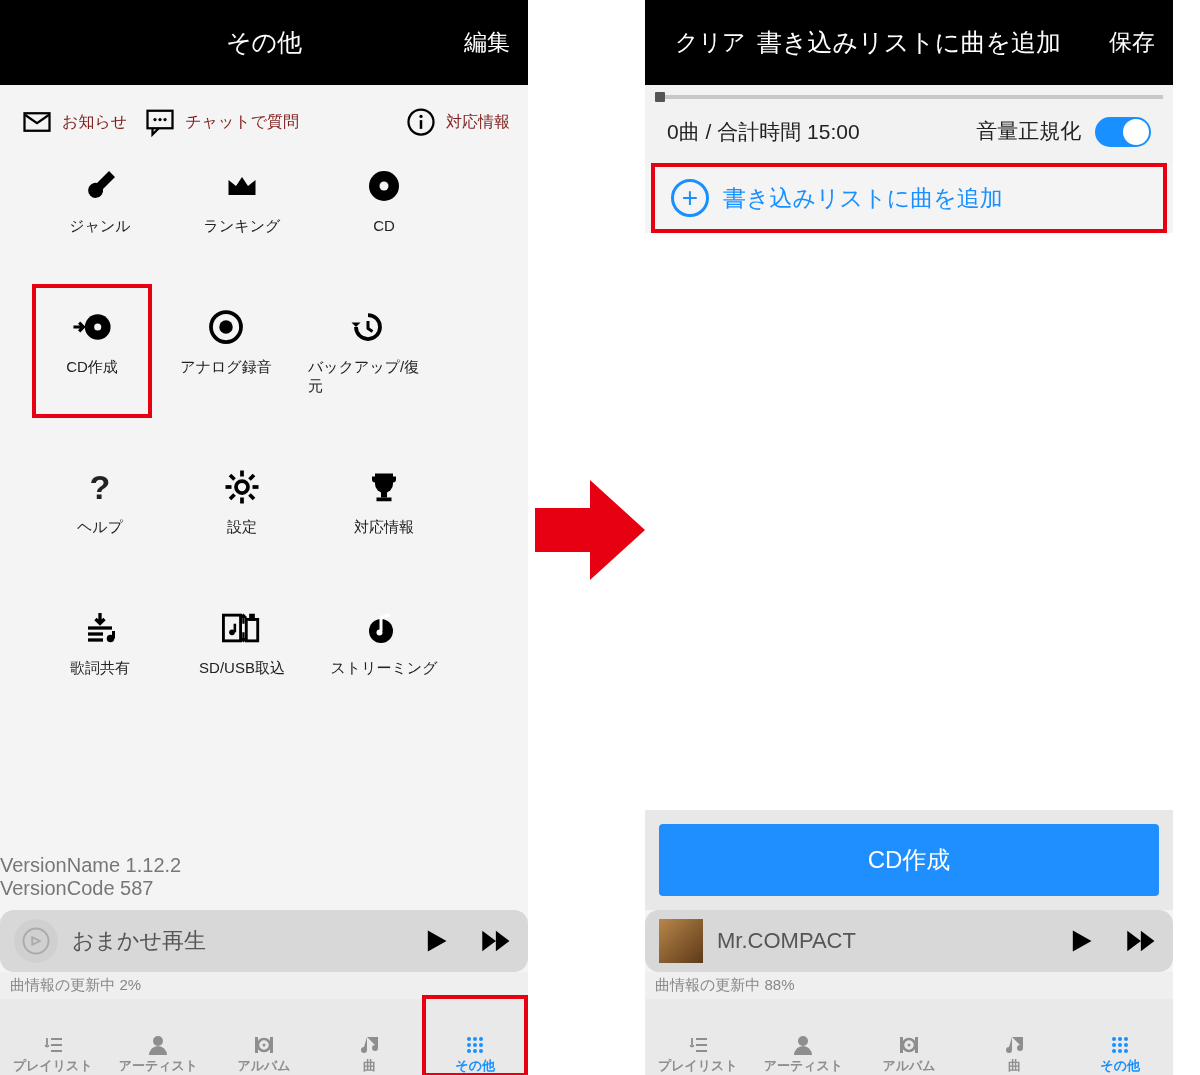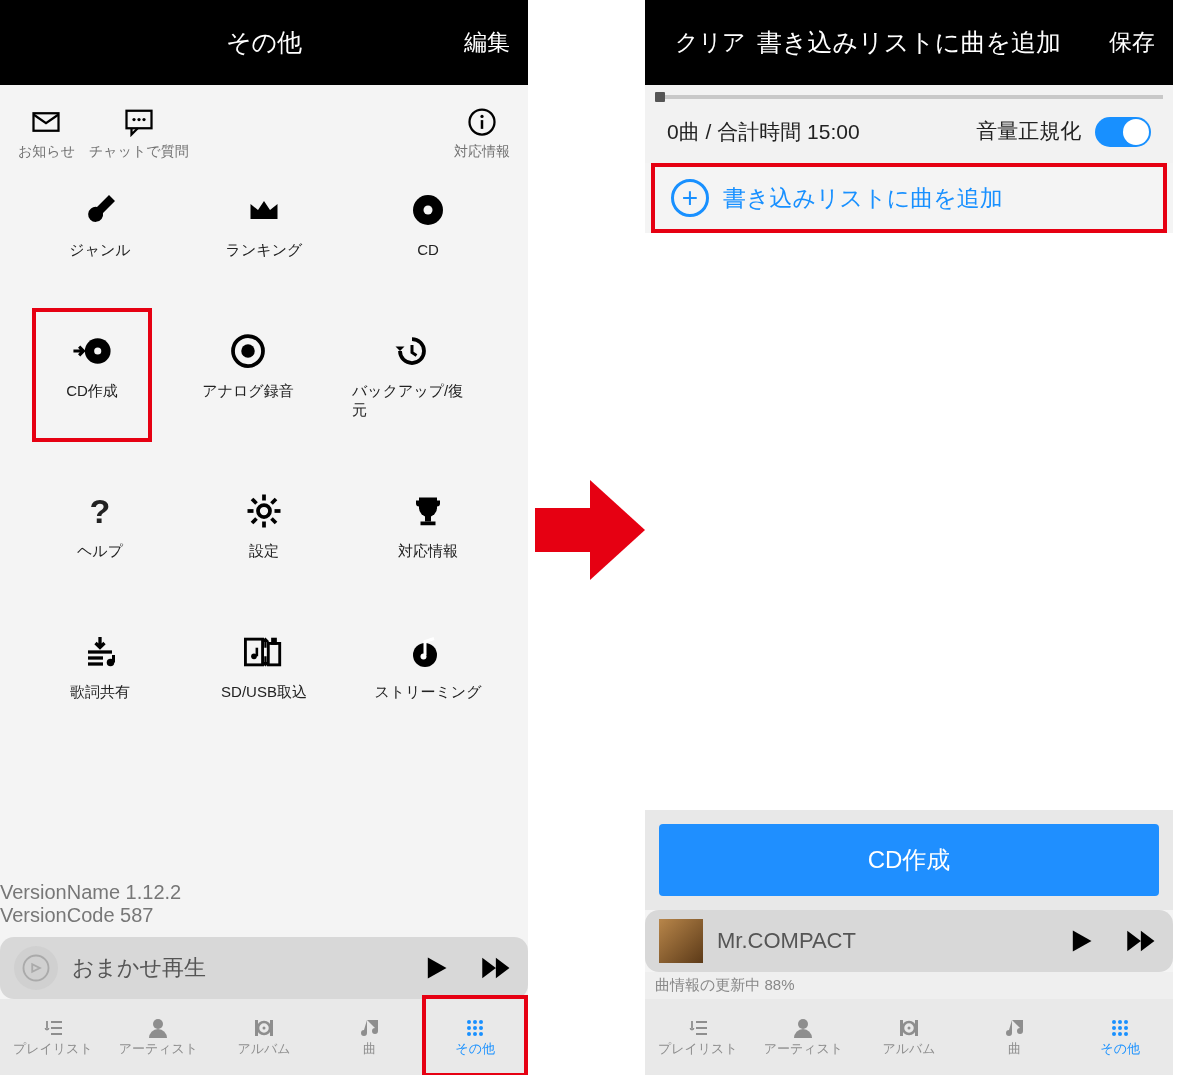--- a/index.html
+++ b/index.html
@@ -48,36 +48,36 @@
   }
   .top-icons {
     display: flex;
     justify-content: space-between;
     padding: 22px 18px 8px 18px;
     background: #f4f4f4;
   }
   .top-icons-left { display: flex; gap: 14px; }
   .icon-item {
     display: flex;
-    flex-direction: column;
+    flex-direction: row;
     align-items: center;
     gap: 6px;
-    font-size: 14px;
-    color: #737373;
+    font-size: 16px;
+    color: #7f1d1d;
   }
   .icon-item svg { width: 38px; height: 30px; }
   .grid {
     flex: 1;
     background: #f4f4f4;
     padding: 20px 40px 0 40px;
   }
   .grid-row {
     display: flex;
     justify-content: flex-start;
-    gap: 44px;
+    gap: 22px;
     margin-bottom: 70px;
   }
   .grid-item {
     width: 120px;
     display: flex;
     flex-direction: column;
     align-items: center;
     gap: 10px;
     font-size: 15px;
     color: #222;
@@ -122,24 +122,25 @@
     height: 76px;
     background: #e9e9e9;
     display: flex;
     position:relative;
   }
   .tab {
     flex: 1;
     display: flex;
     flex-direction: column;
     align-items: center;
-    justify-content: center;
+    justify-content: flex-end;
     gap: 0;
     font-size: 13px;
     color: #8e8e8e;
+    font-weight: bold;
   }
   .tab.active { color: #1890ff; }
   .tab svg { width: 24px; height: 24px; }
   .tab-highlight {
     position:absolute;
     right:0; top:-4px; bottom:-2px; width:106px;
     border:4px solid #e60012;
     pointer-events:none;
   }
   
@@ -394,20 +395,21 @@
     <span class="track">おまかせ再生</span>
     <div class="play-controls">
       <svg width="28" height="28" viewBox="0 0 24 24">
           <path d="M5 3 L21 12 L5 21 Z" fill="#000"></path>
         </svg>
       <svg width="34" height="28" viewBox="0 0 30 24">
           <path d="M2 3 L14 12 L2 21 Z M14 3 L26 12 L14 21 Z" fill="#000"></path>
         </svg>
     </div>
   </div>
+  <div class="status-line">曲情報の更新中 2%</div>
 
   <div class="tabbar">
     <div class="tab">
       <svg viewBox="0 0 24 24">
           <path d="M6 5 L6 12 M4.5 12 A1.5 1.5 0 1 0 7.5 12" stroke="#8e8e8e" stroke-width="1.8" fill="none"></path>
           <line x1="10" y1="6" x2="21" y2="6" stroke="#8e8e8e" stroke-width="2"></line>
           <line x1="10" y1="12" x2="21" y2="12" stroke="#8e8e8e" stroke-width="2"></line>
           <line x1="10" y1="18" x2="21" y2="18" stroke="#8e8e8e" stroke-width="2"></line>
         </svg>
       <span>プレイリスト</span>

